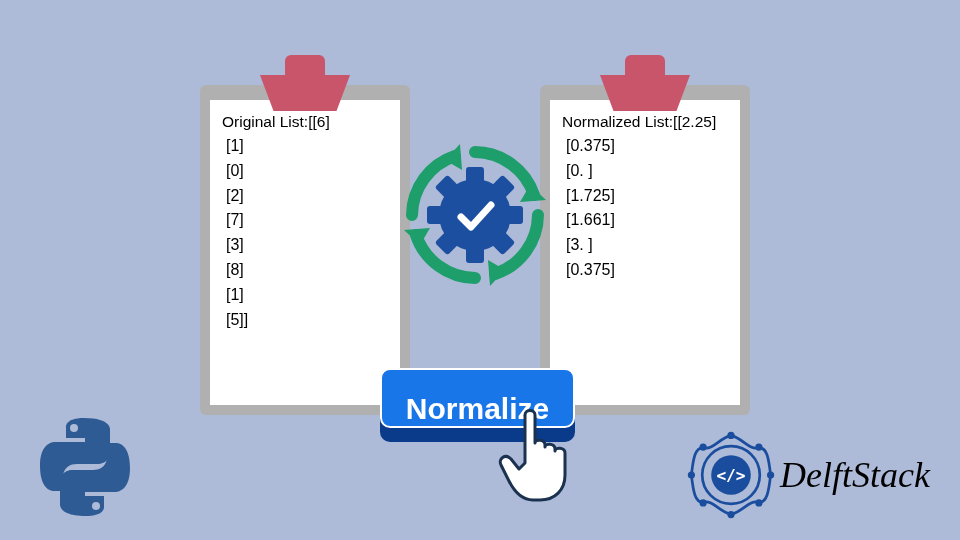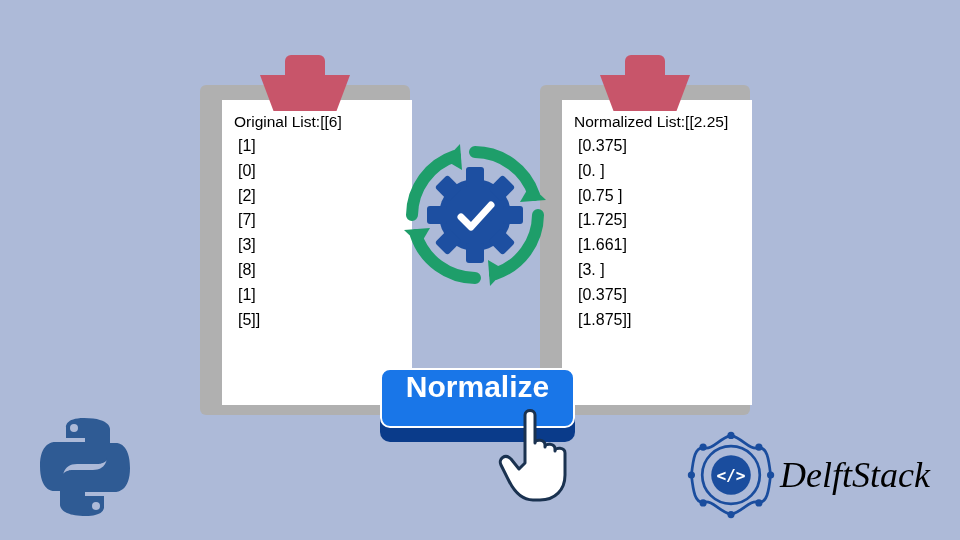--- a/index.html
+++ b/index.html
@@ -29,21 +29,20 @@
     position: absolute;
     top: 45px;
     left: 10px;
     width: 190px;
     height: 305px;
     background: #fff;
     padding: 10px 12px;
     font-size: 16px;
     line-height: 1.55;
     color: #000;
-    margin-left: 12px;
   }
   .clip {
     position: absolute;
     top: 0;
     left: 50%;
     transform: translateX(-50%);
     width: 90px;
     height: 55px;
   }
   .clip-top {
@@ -100,21 +99,21 @@
     left: 0;
     width: 195px;
     height: 60px;
     background: #1976e8;
     border: 2px solid #fff;
     border-radius: 10px;
     color: #fff;
     font-size: 30px;
     font-weight: bold;
     display: flex;
-    align-items: flex-start;
+    align-items: flex-end;
     justify-content: center;
     font-family: Arial, sans-serif;
   }
   .cursor-hand {
     position: absolute;
     top: 405px;
     left: 495px;
     width: 90px;
     height: 100px;
   }
@@ -162,26 +161,24 @@
     <div class="clip-body"></div>
   </div>
 </div>
 
 <div class="clipboard right">
   <div class="clipboard-back"></div>
   <div class="clipboard-paper">
     <div class="header-line">Normalized List:[[2.25]</div>
     <div class="data-line">[0.375]</div>
     <div class="data-line">[0.   ]</div>
-    <div class="data-line">[0.75 ]</div>
     <div class="data-line">[1.725]</div>
     <div class="data-line">[1.661]</div>
     <div class="data-line">[3.   ]</div>
     <div class="data-line">[0.375]</div>
-    <div class="data-line">[1.875]]</div>
   </div>
   <div class="clip">
     <div class="clip-top"></div>
     <div class="clip-body"></div>
   </div>
 </div>
 
 <div class="cycle">
   <svg viewBox="0 0 150 150" width="150" height="150">
 

